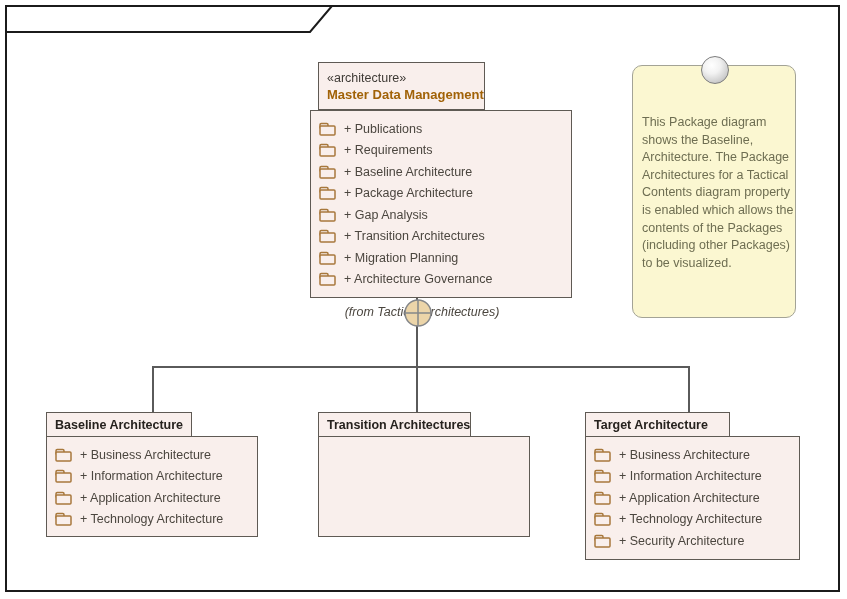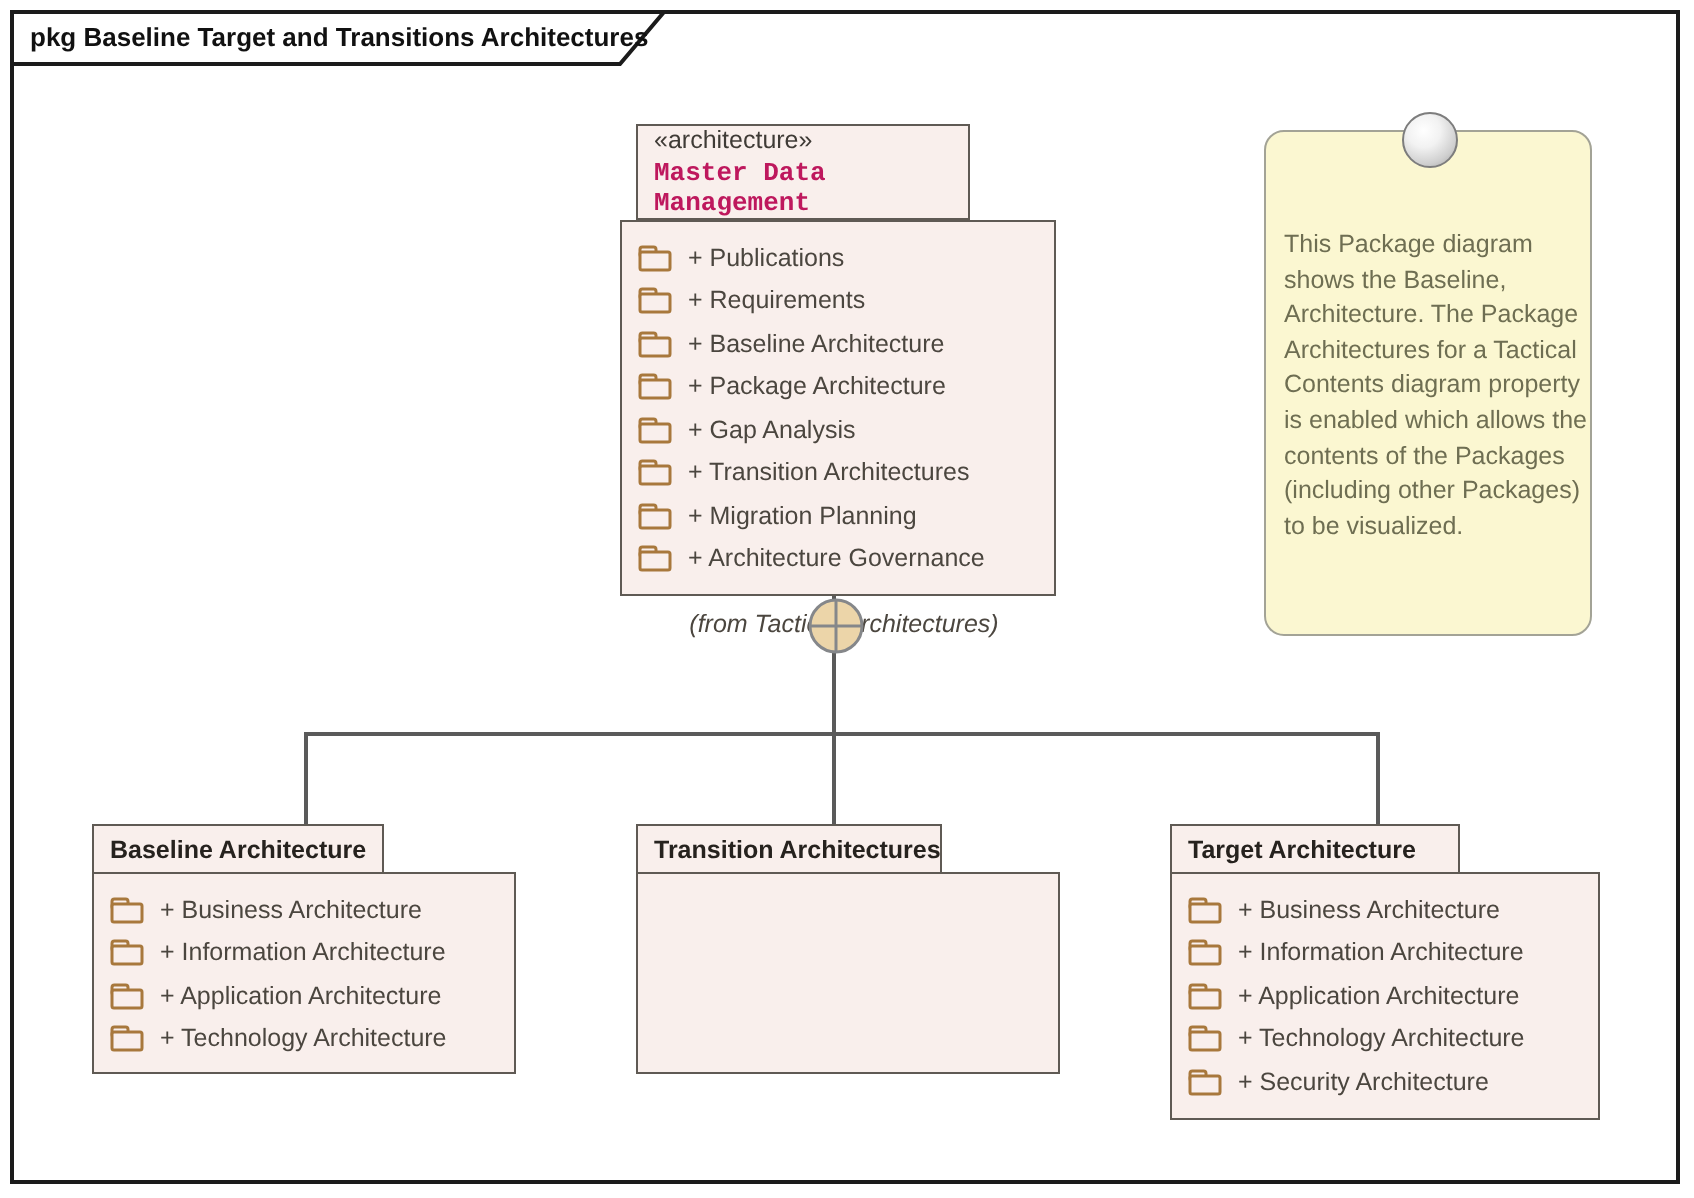--- a/index.html
+++ b/index.html
@@ -5,26 +5,26 @@
   html,body{margin:0;padding:0;background:#ffffff;}
   body{font-family:"Liberation Sans", sans-serif;}
   #stage{position:relative;width:847px;height:599px;background:#ffffff;overflow:hidden;}
 
   
   .frame{position:absolute;left:5px;top:5px;width:835px;height:587px;border:2px solid #1b1b1b;box-sizing:border-box;}
   .frame-tab-svg{position:absolute;left:5px;top:5px;}
   .frame-title{position:absolute;left:15px;top:11px;font-size:13px;font-weight:bold;color:#111;white-space:nowrap;}
 
   
-  .pkg-tab{position:absolute;background:#f9efec;border:1.5px solid #5f5a54;box-sizing:border-box;display:flex;align-items:center;padding-left:8px;z-index:3;}
+  .pkg-tab{position:absolute;background:#f9efec;border:1.5px solid #5f5a54;box-sizing:border-box;display:flex;align-items:center;padding-left:8px;z-index:3;text-align:right;}
   .pkg-tab .pkg-title{font-size:12.5px;font-weight:bold;color:#26221e;white-space:nowrap;}
   .pkg-body{position:absolute;background:#f9efec;border:1.5px solid #5f5a54;box-sizing:border-box;padding-top:7px;z-index:2;}
   .mdm-tab{flex-direction:column;align-items:flex-start;justify-content:center;padding-left:8px;gap:2px;}
   .stereotype{font-size:12.5px;color:#3f3b36;}
-  .mdm-name{font-size:13px;font-weight:bold;color:#be185d;font-family:Liberation Mono, monospace;}
+  .mdm-name{font-size:13px;font-weight:bold;color:#a16207;}
 
   .item-row{display:flex;align-items:center;height:21.5px;padding-left:8px;gap:8px;}
   .item-label{font-size:12.5px;color:#4b463f;white-space:nowrap;}
   .folder{flex:0 0 auto;}
 
   
   .line{position:absolute;background:#5a5a5a;z-index:1;}
 
   .from-text{position:absolute;left:322px;top:305px;width:200px;text-align:center;font-size:12.5px;font-style:italic;color:#4b463f;z-index:2;}
   .containment{position:absolute;left:403px;top:298px;z-index:4;}
@@ -37,33 +37,32 @@
 </style>
 </head>
 <body>
 
 <div id="stage">
 
   <div class="frame"></div>
   <svg class="frame-tab-svg" width="340" height="30">
     <path d="M1 1 H327 L305 27 H1 Z" fill="#ffffff" stroke="#1b1b1b" stroke-width="2"></path>
   </svg>
-  <div class="frame-title">pkg Baseline Target and Transitions Architectures</div>
 
   <div class="line" style="left:416px;top:298px;width:2px;height:69px;"></div>
   <div class="line" style="left:152px;top:366px;width:538px;height:2px;"></div>
   <div class="line" style="left:152px;top:366px;width:2px;height:46px;"></div>
   <div class="line" style="left:416px;top:366px;width:2px;height:46px;"></div>
   <div class="line" style="left:688px;top:366px;width:2px;height:46px;"></div>
 
   <div class="pkg-tab mdm-tab" style="left:318px;top:62px;width:167px;height:48px;">
     <span class="stereotype">«architecture»</span>
     <span class="mdm-name">Master Data Management</span>
   </div>
-  <div class="pkg-body" style="left:310px;top:110px;width:218px;height:188px;">
+  <div class="pkg-body" style="left:310px;top:110px;width:262px;height:188px;">
 
       <div class="item-row">
         <svg class="folder" width="17" height="14" viewBox="0 0 17 14">
           <rect x="1" y="1.5" width="8" height="5" rx="1.2" fill="#f9efec" stroke="#a8783c" stroke-width="1.5"></rect>
           <rect x="1" y="4" width="15" height="9" rx="1" fill="#f9efec" stroke="#a8783c" stroke-width="1.5"></rect>
         </svg>
         <span class="item-label">+ Publications</span>
       </div>
 
       <div class="item-row">

